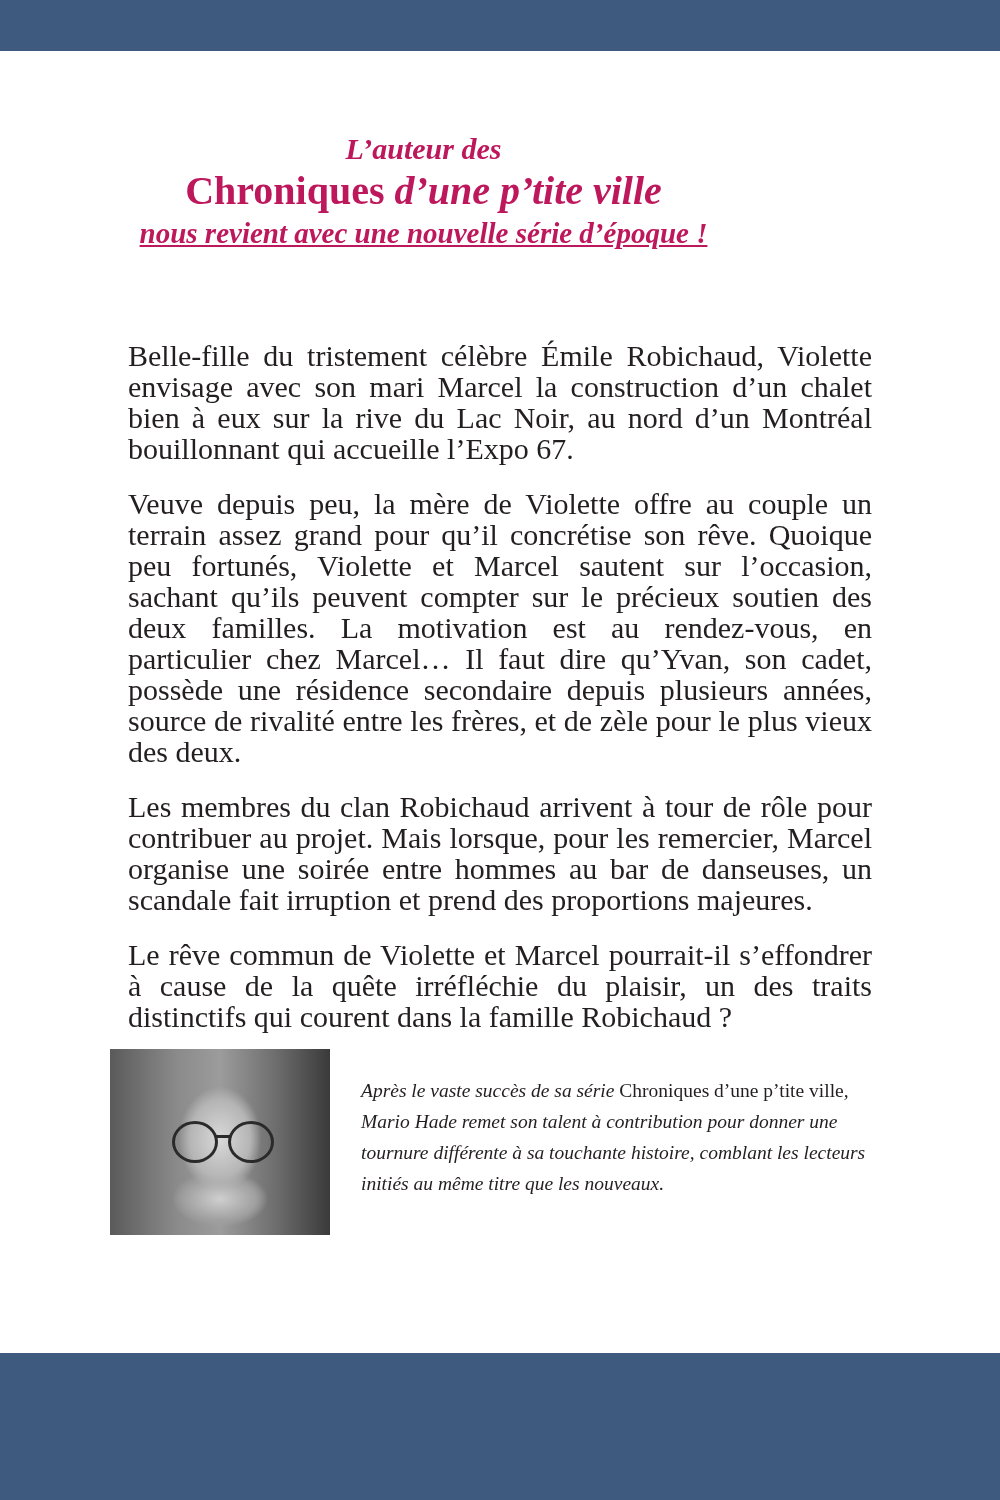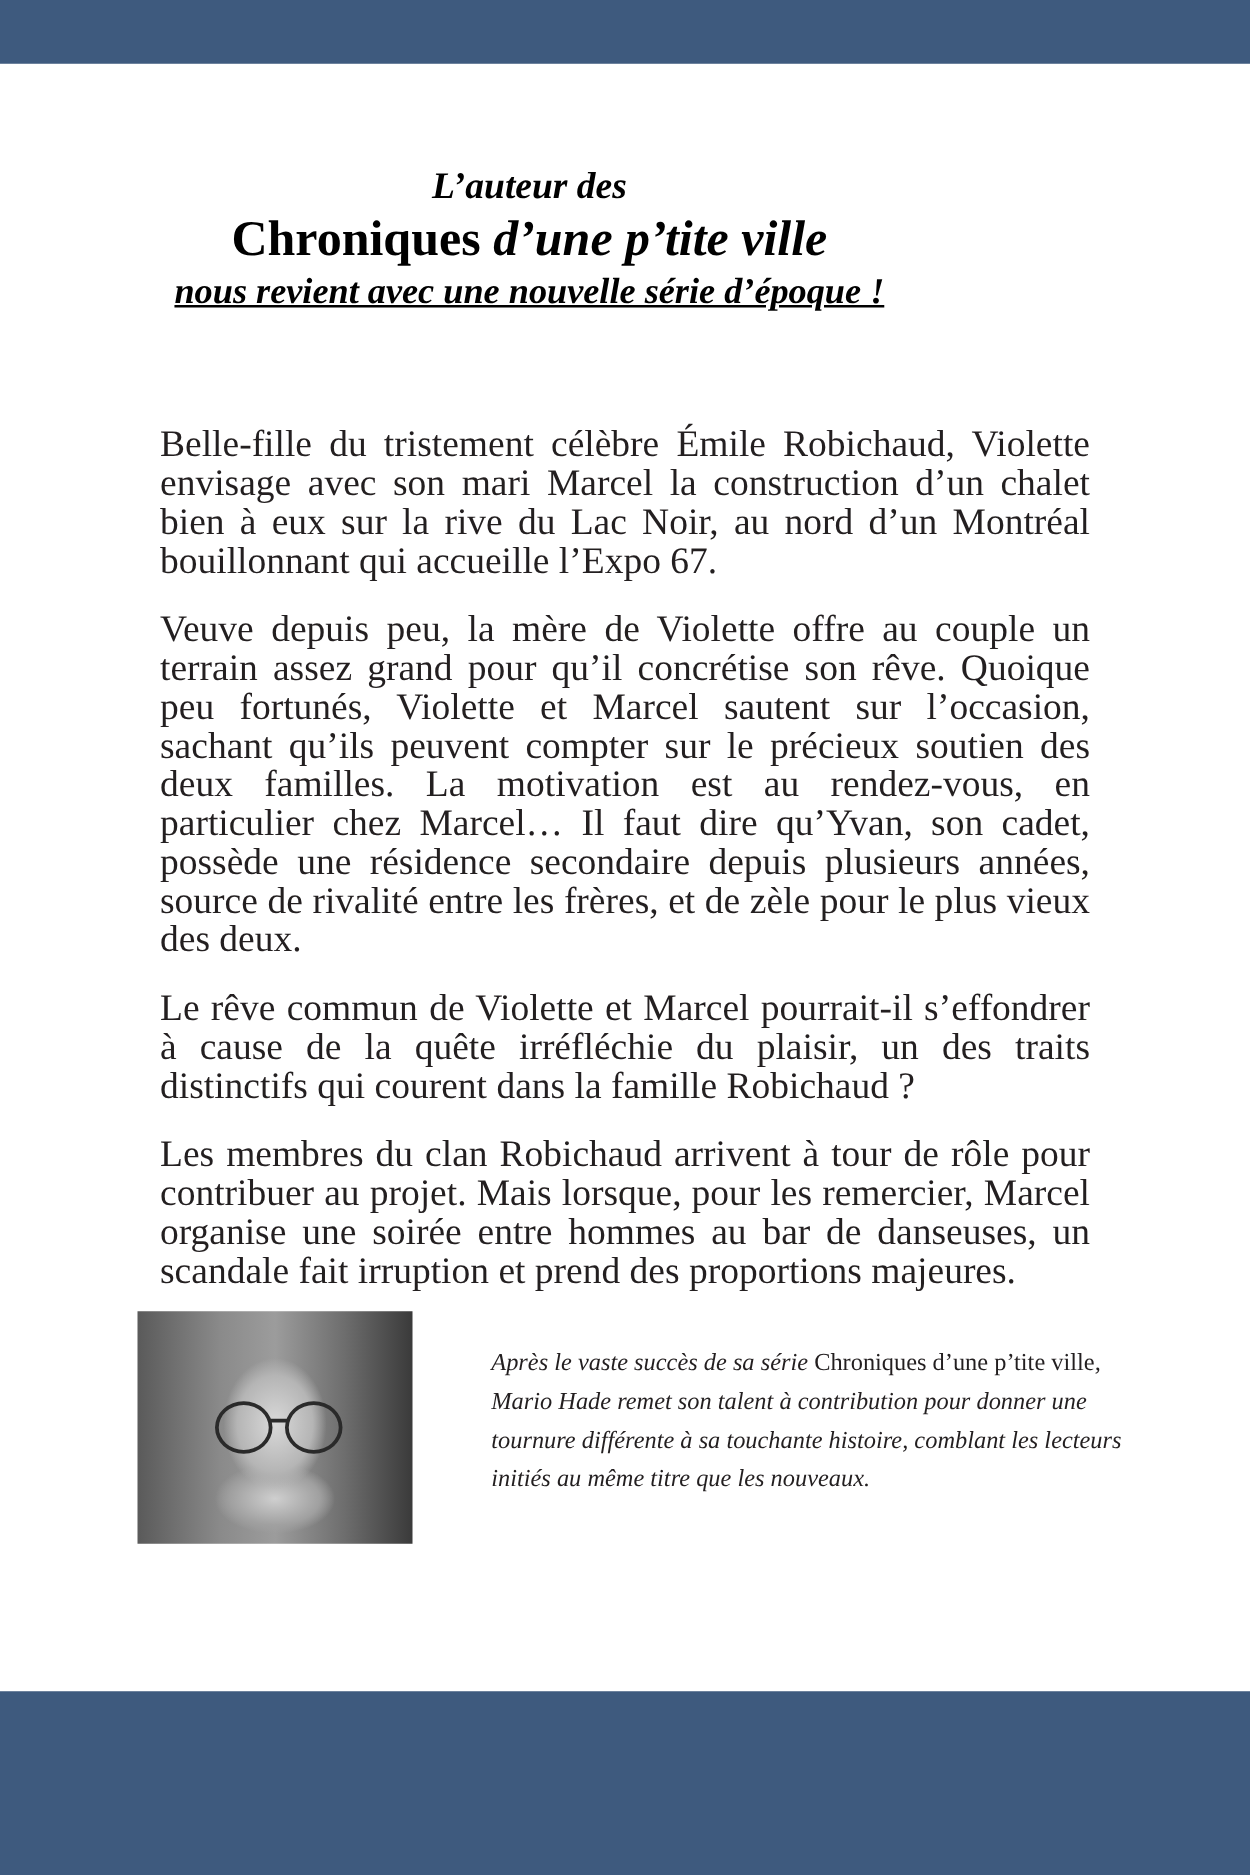--- a/index.html
+++ b/index.html
@@ -8,21 +8,21 @@
     background: #ffffff;
     font-family: "Liberation Serif", "DejaVu Serif", serif;
     color: #231f20;
   }
   .band { position: absolute; left: 0; width: 1000px; background: #3e5a7e; }
   .band-top { top: 0; height: 51px; }
   .band-bottom { top: 1353px; height: 147px; }
 
   .headline {
     position: absolute; left: 0; top: 132px; width: 847px;
-    text-align: center; color: #000000; font-weight: bold;
+    text-align: center; color: #be185d; font-weight: bold;
   }
   .hl-1 { font-style: italic; font-size: 30px; line-height: 34px; }
   .hl-2 { font-size: 40px; line-height: 46px; margin-top: 2px; }
   .hl-2 .it { font-style: italic; margin-top: 42px; }
   .hl-3 { font-style: italic; font-size: 29px; line-height: 34px; margin-top: 2px; text-decoration: underline; }
 
   .body-text {
     position: absolute; left: 128px; top: 340px; width: 744px;
     font-size: 30px; line-height: 31px; text-align: justify;
   }
@@ -36,40 +36,40 @@
       linear-gradient(90deg, #5a5a5a 0%, #8a8a8a 30%, #9c9c9c 50%, #6e6e6e 75%, #3a3a3a 100%);
     overflow: hidden;
   }
   .glasses { position: absolute; top: 72px; width: 40px; height: 36px; border: 3px solid #2a2a2a; border-radius: 50%; }
   .glasses.l { left: 62px; }
   .glasses.r { left: 118px; }
   .bridge { position: absolute; top: 86px; left: 106px; width: 14px; height: 3px; background: #2a2a2a; }
 
   .author-blurb {
     position: absolute; left: 361px; top: 1075px; width: 520px;
-    font-size: 19.5px; line-height: 31px; margin-left: 32px;
+    font-size: 19.5px; line-height: 31px;
   }
   .author-blurb .it { font-style: italic; }
 </style>
 </head>
 <body>
 
 <div class="band band-top"></div>
 
 <div class="headline">
   <div class="hl-1">L’auteur des</div>
   <div class="hl-2"><span>Chroniques </span><span class="it">d’une p’tite ville</span></div>
   <div class="hl-3">nous revient avec une nouvelle série d’époque !</div>
 </div>
 
 <div class="body-text">
   <p>Belle-fille du tristement célèbre Émile Robichaud, Violette envisage avec son mari Marcel la construction d’un chalet bien à eux sur la rive du Lac Noir, au nord d’un Montréal bouillonnant qui accueille l’Expo 67.</p>
   <p>Veuve depuis peu, la mère de Violette offre au couple un terrain assez grand pour qu’il concrétise son rêve. Quoique peu fortunés, Violette et Marcel sautent sur l’occasion, sachant qu’ils peuvent compter sur le précieux soutien des deux familles. La motivation est au rendez-vous, en particulier chez Marcel… Il faut dire qu’Yvan, son cadet, possède une résidence secondaire depuis plusieurs années, source de rivalité entre les frères, et de zèle pour le plus vieux des deux.</p>
+  <p>Les membres du clan Robichaud arrivent à tour de rôle pour contribuer au projet. Mais lorsque, pour les remercier, Marcel organise une soirée entre hommes au bar de danseuses, un scandale fait irruption et prend des proportions majeures.</p>
   <p>Le rêve commun de Violette et Marcel pourrait-il s’effondrer à cause de la quête irréfléchie du plaisir, un des traits distinctifs qui courent dans la famille Robichaud ?</p>
-  <p>Les membres du clan Robichaud arrivent à tour de rôle pour contribuer au projet. Mais lorsque, pour les remercier, Marcel organise une soirée entre hommes au bar de danseuses, un scandale fait irruption et prend des proportions majeures.</p>
 </div>
 
 <div class="author-photo" title="Portrait en noir et blanc de Mario Hade">
   <div class="glasses l"></div>
   <div class="bridge"></div>
   <div class="glasses r"></div>
 </div>
 
 <div class="author-blurb"><span class="it">Après le vaste succès de sa série </span><span>Chroniques d’une p’tite ville</span><span class="it">, Mario Hade remet son talent à contribution pour donner une tournure différente à sa touchante histoire, comblant les lecteurs initiés au même titre que les nouveaux.</span></div>
 

